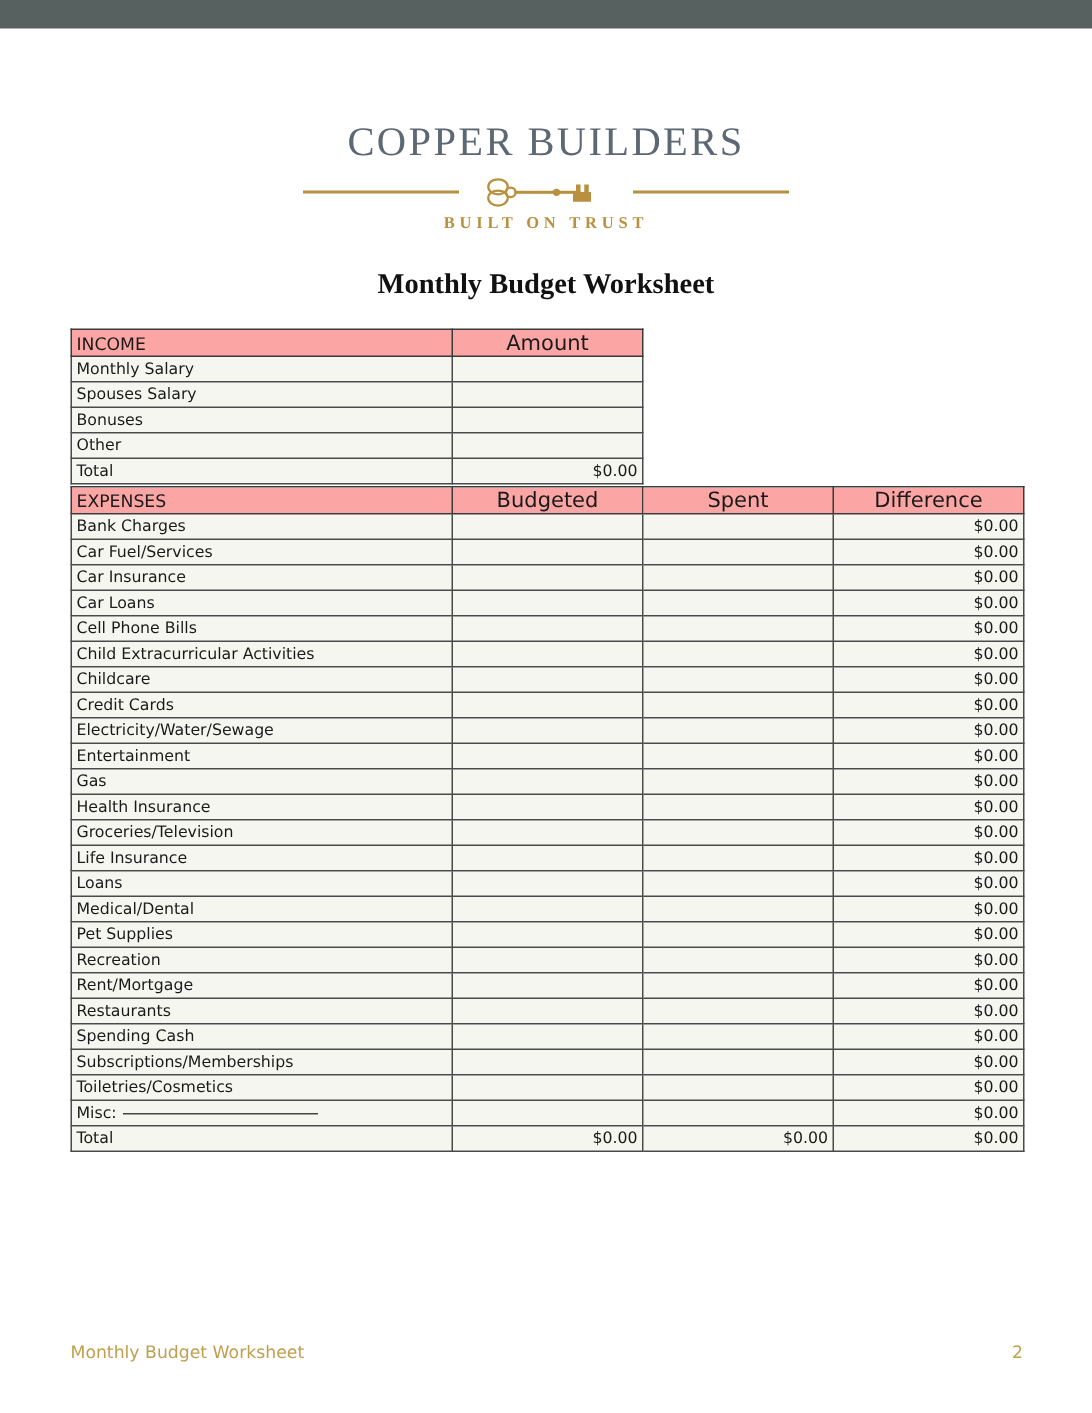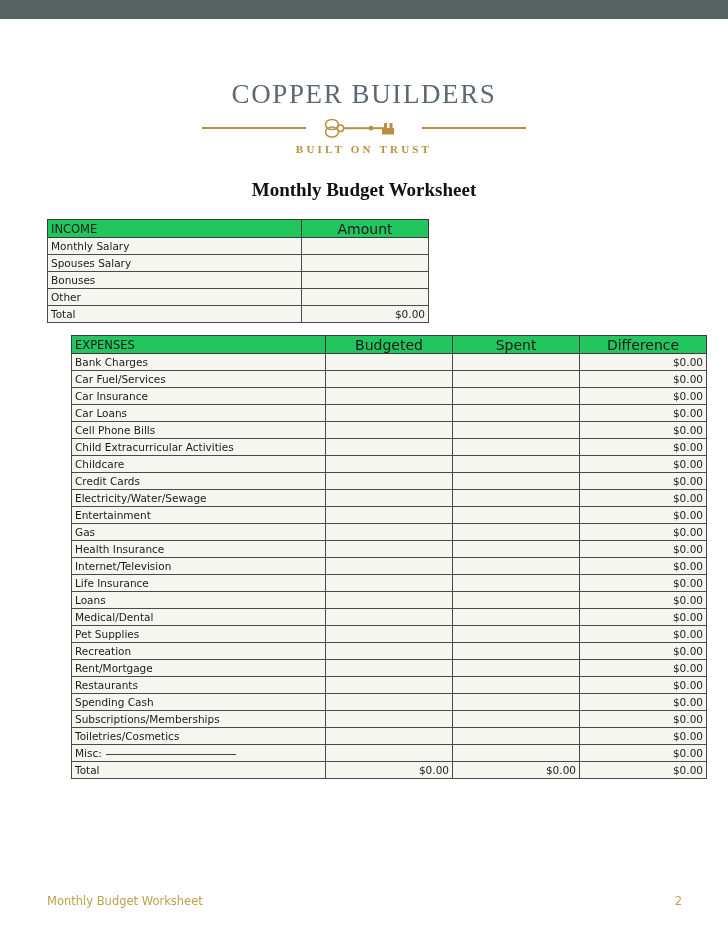--- a/index.html
+++ b/index.html
@@ -97,21 +97,21 @@
     border: 1px solid #4a4a4a;
     height: 16px;
     padding: 0 3px;
     background: #f6f6f1;
     font-weight: normal;
     line-height: 15px;
     overflow: hidden;
     white-space: nowrap;
   }
   .tbl thead td {
-    background: #22c55e;
+    background: #fca5a5;
     border-color: #3a3a3a;
     height: 17px;
     line-height: 16px;
   }
   .hd-left {
     font-weight: bold;
     font-size: 11.5px;
     text-align: left;
   }
   .hd-ctr {
@@ -121,21 +121,21 @@
   .amt { text-align: right; }
   .tot { font-weight: bold; }
   .tbl tfoot td { border-top: 1.6px solid #333; }
 
   
   #income-table { top: 200px; left: 47px; width: 381px; }
   #income-table col.c1 { width: 254px; }
   #income-table col.c2 { width: 127px; }
 
   
-  #expenses-table { top: 316px; left: 47px; width: 635px; margin-left: 24px; }
+  #expenses-table { top: 305px; left: 47px; width: 635px; }
   #expenses-table col.c1 { width: 254px; }
   #expenses-table col.c2 { width: 127px; }
   #expenses-table col.c3 { width: 127px; }
   #expenses-table col.c4 { width: 127px; }
 
   .misc-line {
     display: inline-block;
     border-bottom: 1.2px solid #444;
     width: 130px;
     margin-left: 4px;
@@ -308,21 +308,21 @@
           <td class="amt"></td>
           <td class="amt">$0.00</td>
         </tr>
         <tr>
           <td>Health Insurance</td>
           <td class="amt"></td>
           <td class="amt"></td>
           <td class="amt">$0.00</td>
         </tr>
         <tr>
-          <td>Internet/Television</td>
+          <td>Groceries/Television</td>
           <td class="amt"></td>
           <td class="amt"></td>
           <td class="amt">$0.00</td>
         </tr>
         <tr>
           <td>Life Insurance</td>
           <td class="amt"></td>
           <td class="amt"></td>
           <td class="amt">$0.00</td>
         </tr>

